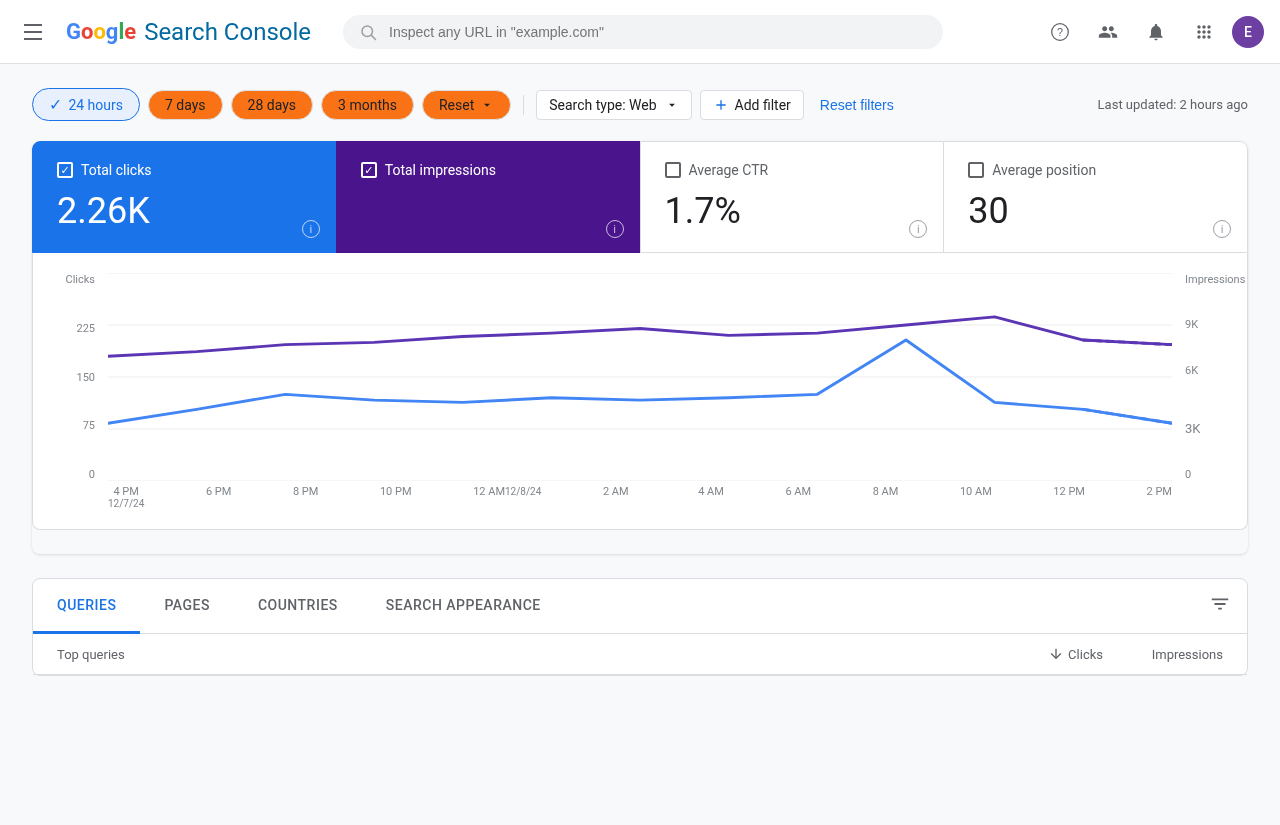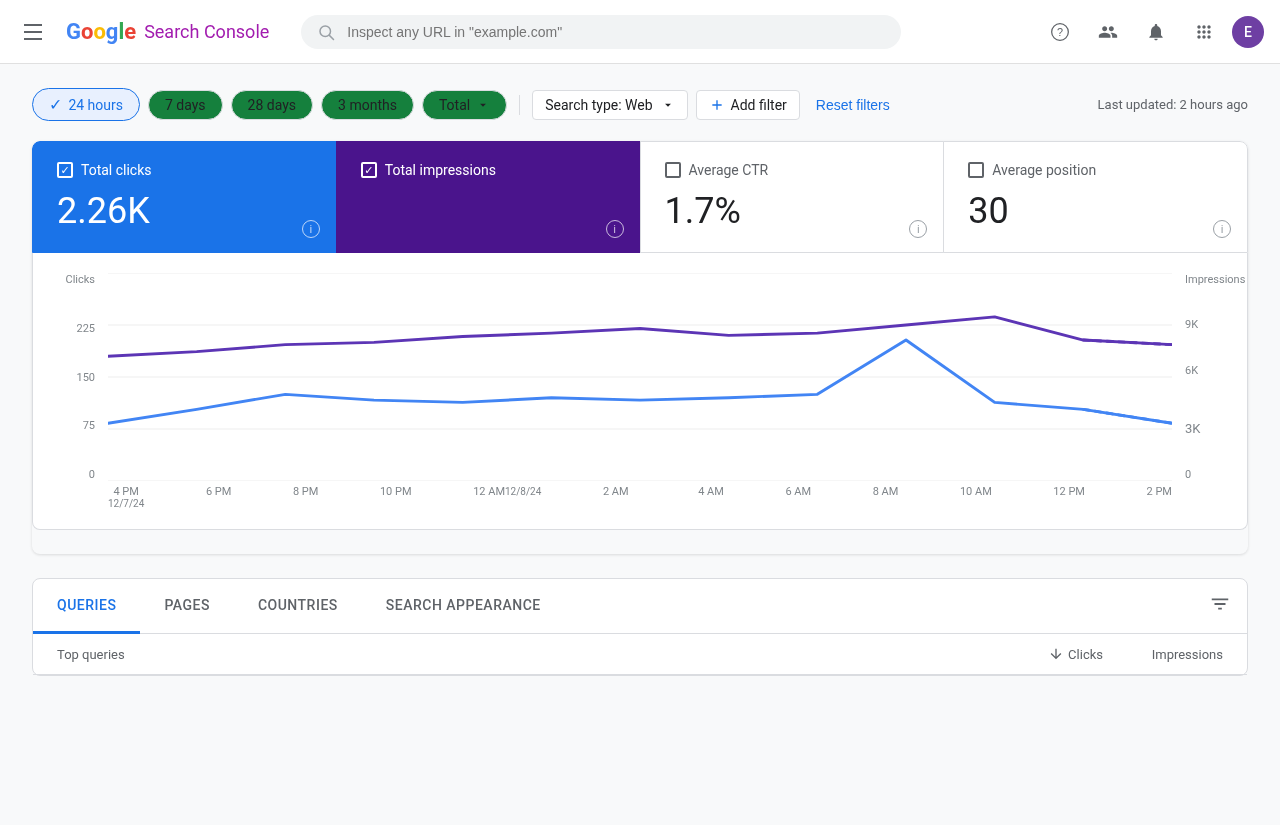--- a/index.html
+++ b/index.html
@@ -18,21 +18,21 @@
     .header-menu-icon { cursor: pointer; display: flex; flex-direction: column; gap: 5px; padding: 8px; }
     .header-menu-icon span { display: block; width: 18px; height: 2px; background: #5f6368; }
     .google-logo { display: flex; align-items: center; gap: 4px; text-decoration: none; }
     .google-logo-text { display: flex; align-items: center; }
     .logo-g { color: #4285f4; font-size: 22px; font-weight: 700; }
     .logo-o1 { color: #ea4335; font-size: 22px; font-weight: 700; }
     .logo-o2 { color: #fbbc05; font-size: 22px; font-weight: 700; }
     .logo-g2 { color: #4285f4; font-size: 22px; font-weight: 700; }
     .logo-l { color: #34a853; font-size: 22px; font-weight: 700; }
     .logo-e { color: #ea4335; font-size: 22px; font-weight: 700; }
-    .app-name { color: #a21caf; font-size: 18px; margin-left: 4px; font-weight: 400; }
+    .app-name { color: #0369a1; font-size: 24px; margin-left: 4px; font-weight: 400; }
     .search-bar {
       flex: 1;
       max-width: 600px;
       background: #f1f3f4;
       border-radius: 24px;
       display: flex;
       align-items: center;
       padding: 8px 16px;
       gap: 12px;
       margin: 0 16px;
@@ -77,21 +77,21 @@
 
     
     .filters-row {
       display: flex; align-items: center; gap: 8px;
       margin-bottom: 20px; flex-wrap: wrap;
     }
     .filter-chip {
       display: flex; align-items: center; gap: 6px;
       border: 1px solid #dadce0; border-radius: 20px;
       padding: 6px 16px; font-size: 14px; cursor: pointer;
-      background: #15803d; color: #202124;
+      background: #f97316; color: #202124;
     }
     .filter-chip.active {
       background: #e8f0fe; border-color: #1a73e8; color: #1a73e8;
     }
     .filter-chip .check { color: #1a73e8; font-size: 16px; }
     .filter-divider { width: 1px; height: 20px; background: #dadce0; margin: 0 4px; }
     .search-type-chip {
       display: flex; align-items: center; gap: 8px;
       border: 1px solid #dadce0; border-radius: 4px;
       padding: 6px 12px; font-size: 14px; cursor: pointer;
@@ -257,21 +257,21 @@
     <div class="filter-chip">
       <span>7 days</span>
     </div>
     <div class="filter-chip">
       <span>28 days</span>
     </div>
     <div class="filter-chip">
       <span>3 months</span>
     </div>
     <div class="filter-chip">
-      <span>Total</span>
+      <span>Reset</span>
       <svg width="14" height="14" viewBox="0 0 24 24" fill="#202124">
           <path d="M7 10l5 5 5-5z"></path>
         </svg>
     </div>
     <div class="filter-divider"></div>
     <div class="search-type-chip">
       <span>Search type: Web</span>
       <svg width="14" height="14" viewBox="0 0 24 24" fill="#202124" style="margin-left:auto">
           <path d="M7 10l5 5 5-5z"></path>
         </svg>

